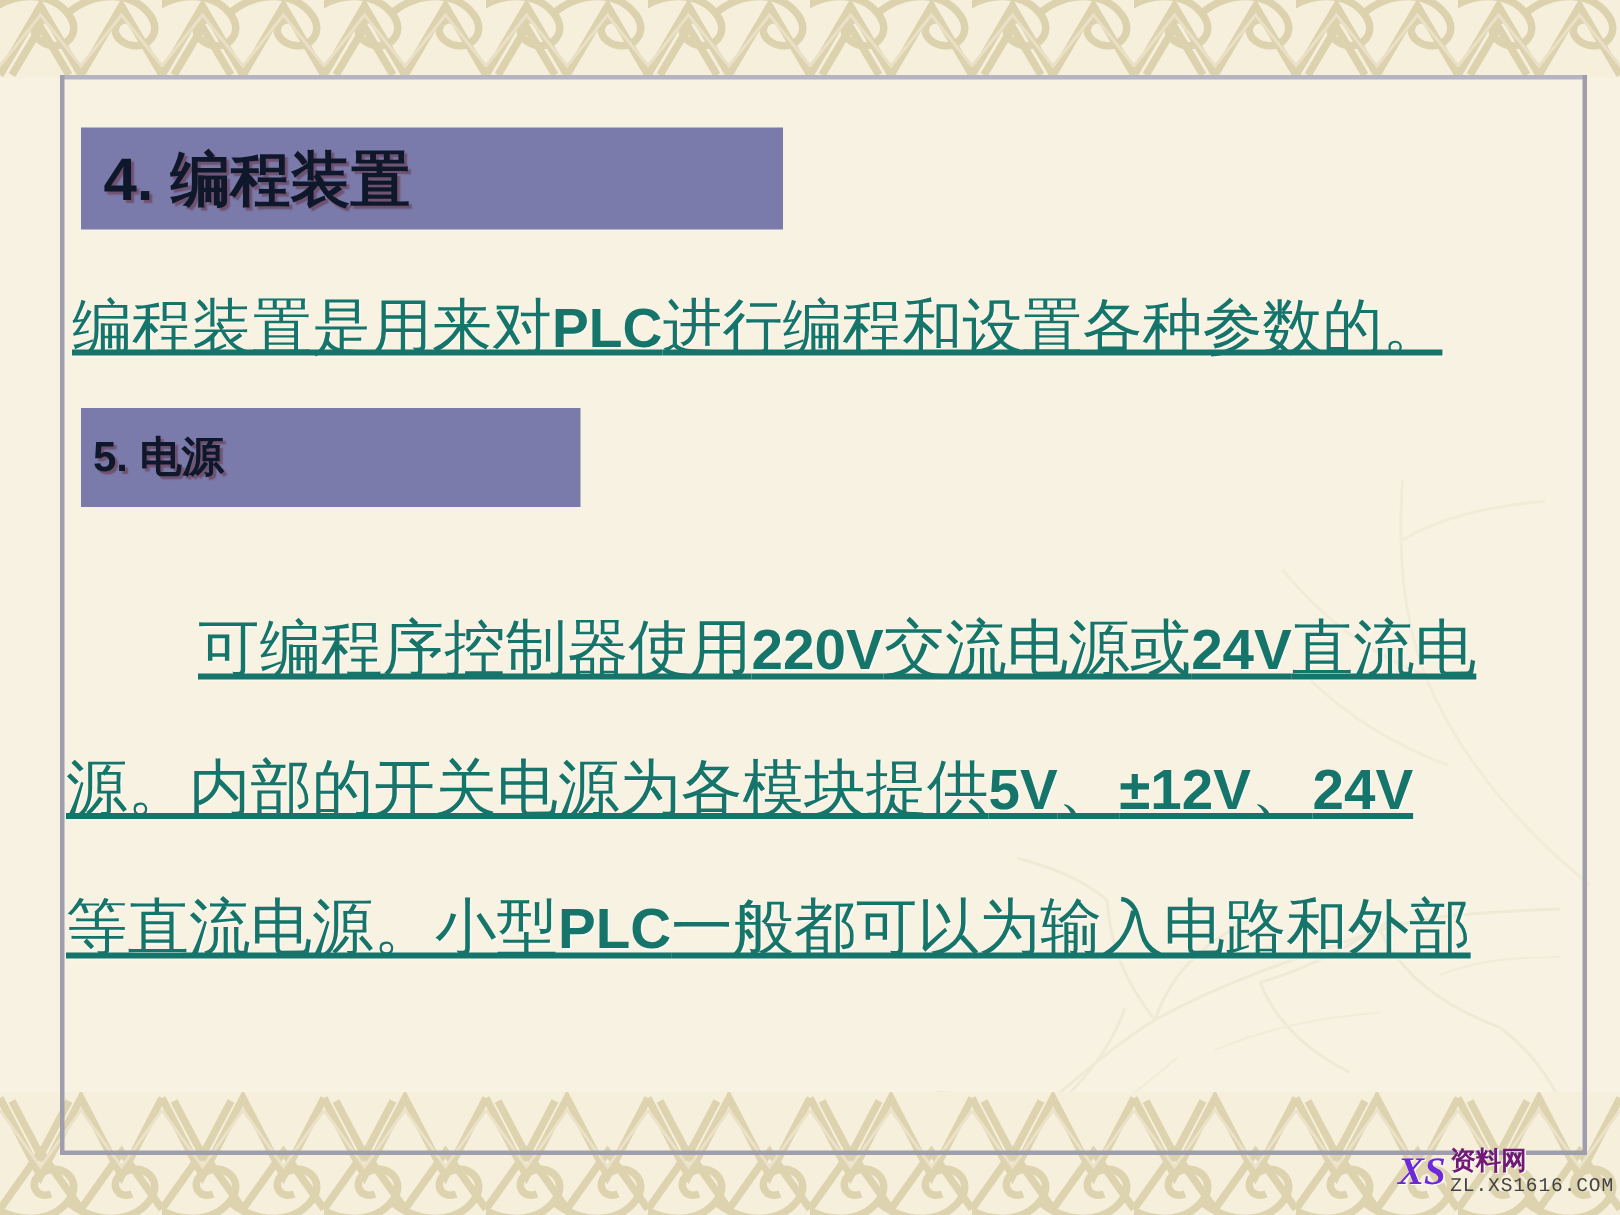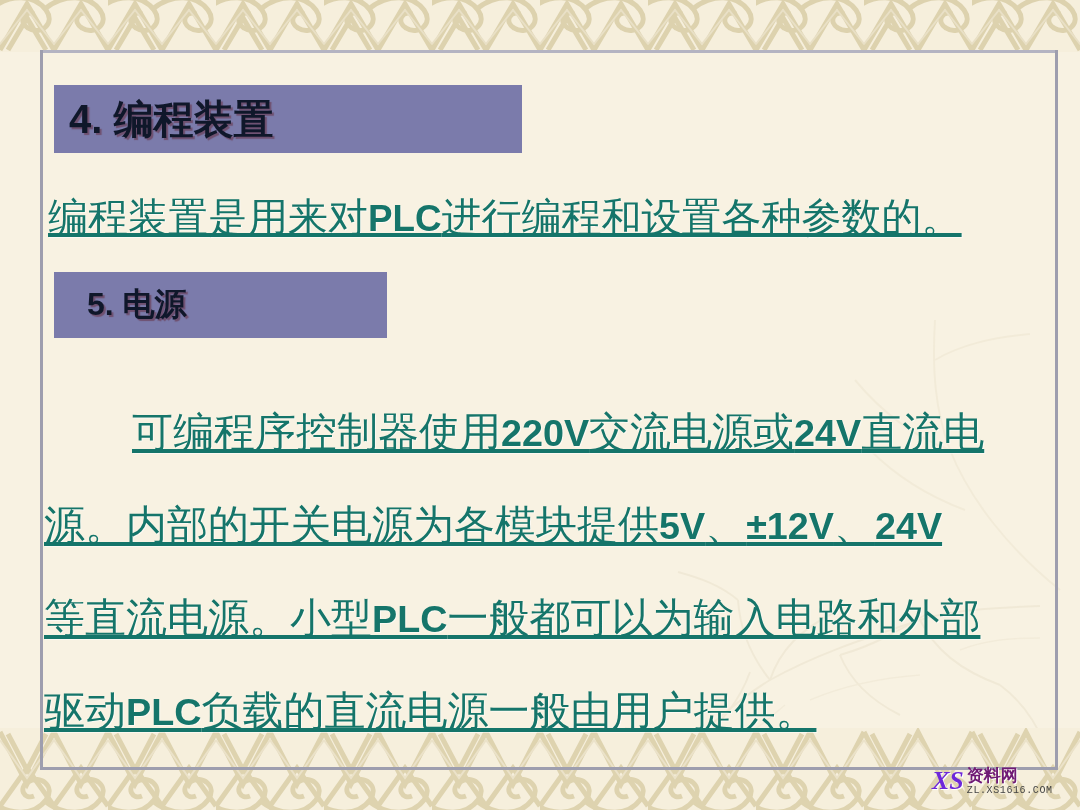--- a/index.html
+++ b/index.html
@@ -75,21 +75,21 @@
   .banner-text {
     font-family: "Liberation Sans", "DejaVu Sans", sans-serif;
     font-weight: bold;
     color: #0f172a;
     text-shadow: 2px 2px 1px rgba(90,0,0,0.35);
     white-space: nowrap;
   }
   #banner-4 { left: 54px; top: 85px;  width: 468px; height: 68px; }
   #banner-5 { left: 54px; top: 272px; width: 333px; height: 66px; }
   #banner-4 .banner-text { font-size: 40px; padding-left: 15px; }
-  #banner-5 .banner-text { font-size: 32px; padding-left: 33px; }
+  #banner-5 .banner-text { font-size: 28px; padding-left: 8px; }
 
   
   .body-text {
     position: absolute;
     color: #15756a;
     font-family: "Liberation Serif", "DejaVu Serif", serif;
     font-weight: normal;
     text-shadow: 1px 1px 0 rgba(255,255,255,0.55);
     white-space: nowrap;
     text-decoration: underline;
@@ -141,21 +141,21 @@
   #wm-right { display: flex; flex-direction: column; line-height: 1; }
   #wm-cn {
     font-family: "Liberation Sans", "DejaVu Sans", sans-serif;
     font-weight: bold;
     font-size: 17px;
     color: #701a75;
     text-shadow: 1px 1px 0 #ffffff;
   }
   #wm-url {
     font-family: "Liberation Mono", "DejaVu Sans Mono", monospace;
-    font-size: 10px;
+    font-size: 13px;
     color: #444444;
     letter-spacing: 0.6px;
     margin-top: 2px;
   }
 </style>
 </head>
 <body>
 
 <div id="slide">
 
@@ -241,21 +241,20 @@
   </div>
 
   <div id="banner-5" class="banner">
     <span class="banner-text">5. 电源</span>
   </div>
 
   <div id="para-2" class="body-text">
     <span class="ln first">可编程序控制器使用<span class="lat">220V</span>交流电源或<span class="lat">24V</span>直流电</span>
     <span class="ln">源。内部的开关电源为各模块提供<span class="lat">5V</span>、<span class="lat">±12V</span>、<span class="lat">24V</span></span>
     <span class="ln">等直流电源。小型<span class="lat">PLC</span>一般都可以为输入电路和外部</span>
-    <span class="ln">驱动<span class="lat">PLC</span>负载的直流电源一般由用户提供。</span>
   </div>
 
   <div id="watermark">
     <span id="wm-xs">XS</span>
     <span id="wm-right">
       <span id="wm-cn">资料网</span>
       <span id="wm-url">ZL.XS1616.COM</span>
     </span>
   </div>
 

